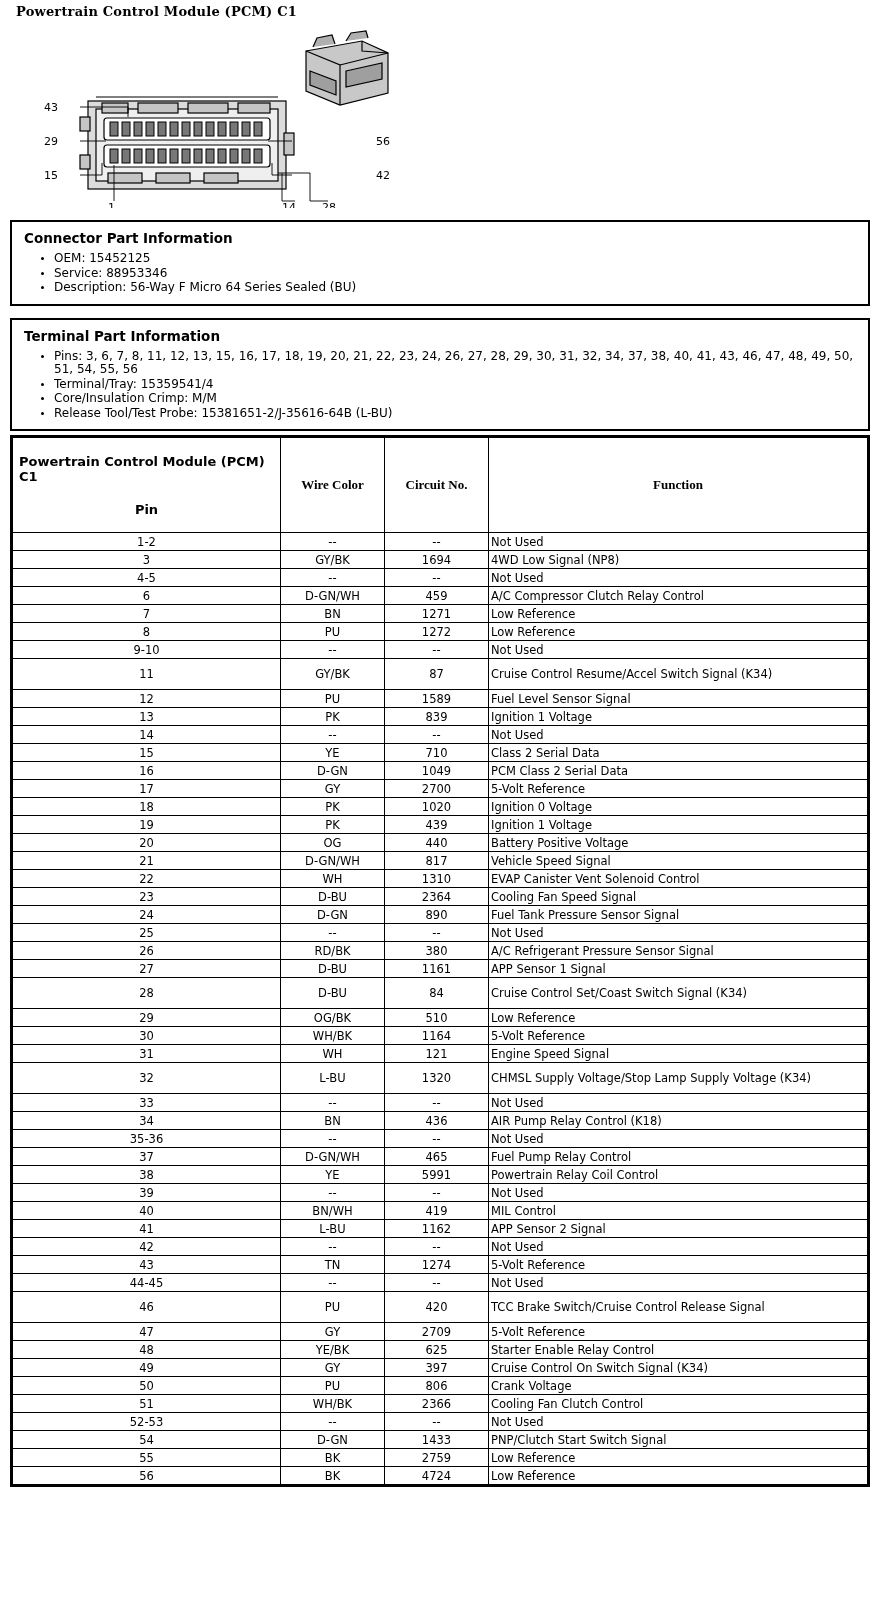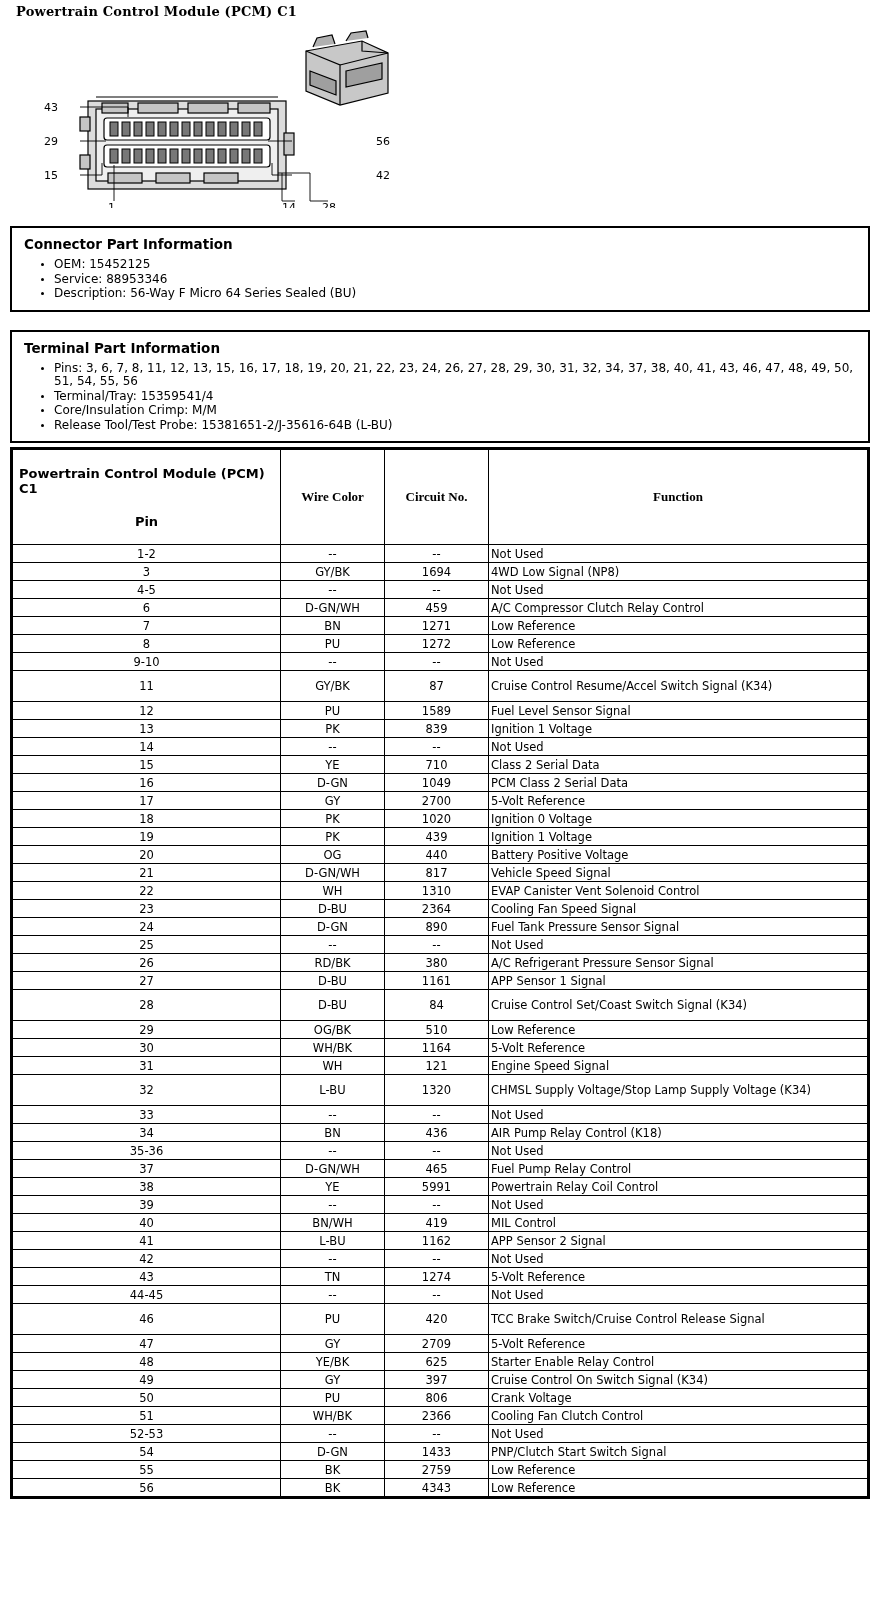--- a/index.html
+++ b/index.html
@@ -35,21 +35,21 @@
   .illustration {
     position: relative;
     height: 185px;
     margin: 4px 0 0 0;
   }
   .conn-svg { display:block; }
 
   
   .info-box {
     border: 2px solid #000;
-    margin: 18px 0 0 0;
+    margin: 12px 0 0 0;
     padding: 6px 10px 8px 10px;
     box-sizing: border-box;
   }
   .info-box h2 {
     font-size: 13.5px;
     font-weight: bold;
     margin: 2px 0 6px 2px;
     font-family: "DejaVu Sans", sans-serif;
   }
   .info-box ul {
@@ -540,20 +540,20 @@
           </tr>
           <tr>
             <td class="c-pin">55</td>
             <td class="c-wire">BK</td>
             <td class="c-circ">2759</td>
             <td class="c-func">Low Reference</td>
           </tr>
           <tr>
             <td class="c-pin">56</td>
             <td class="c-wire">BK</td>
-            <td class="c-circ">4343</td>
+            <td class="c-circ">4724</td>
             <td class="c-func">Low Reference</td>
           </tr>
         </tbody>
     </table>
   </div>
 
 </div>
 
 </body></html>

